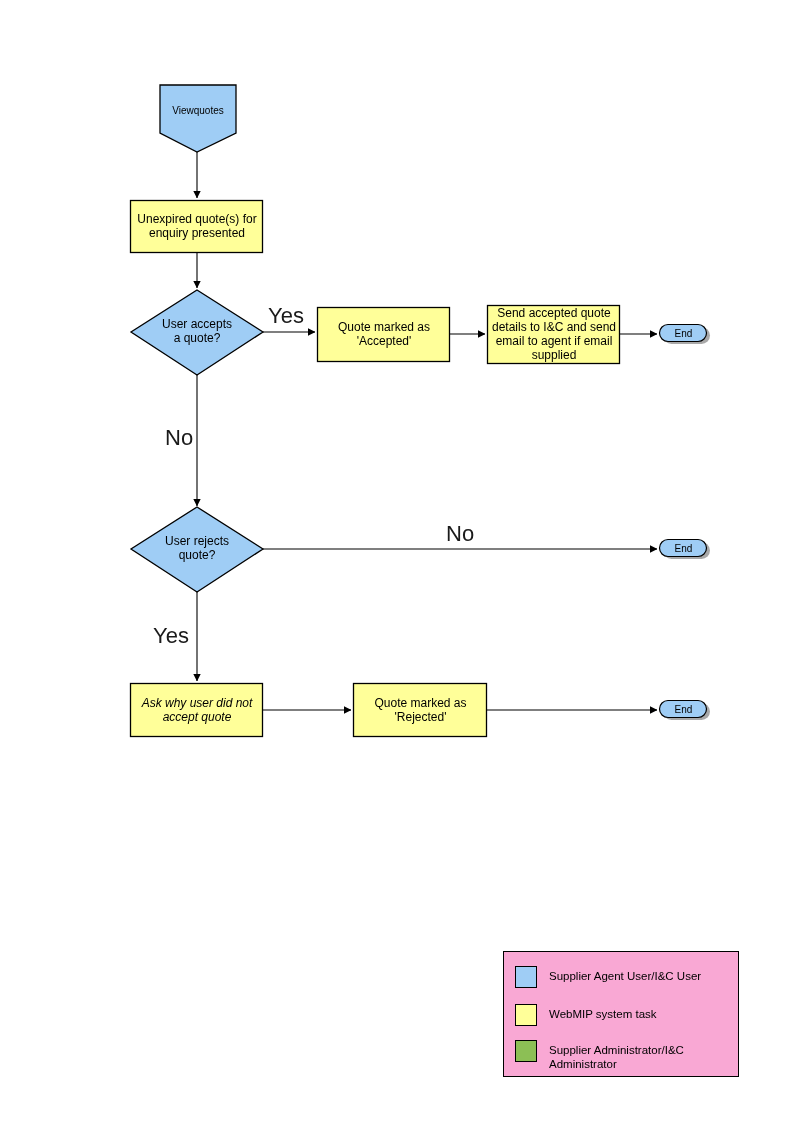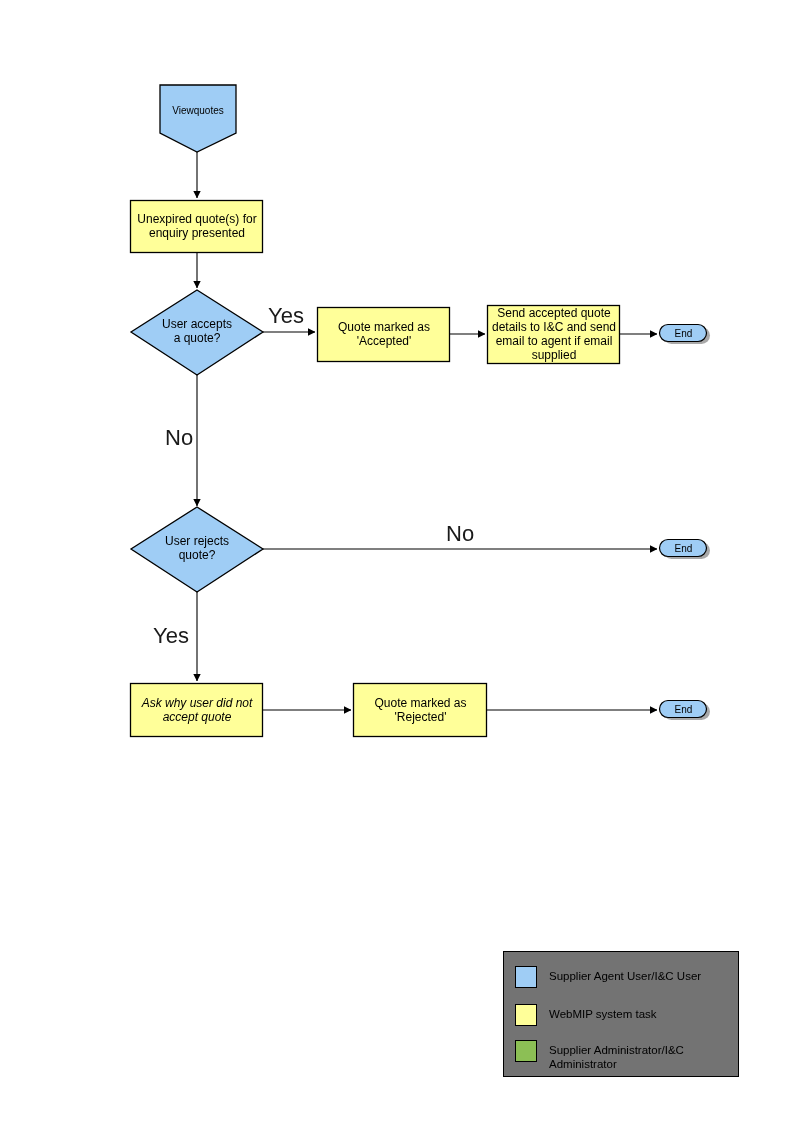--- a/index.html
+++ b/index.html
@@ -43,21 +43,21 @@
     text-align: center;
   }
   
   #legend {
     position: absolute;
     left: 503px;
     top: 951px;
     width: 236px;
     height: 126px;
     border: 1px solid #000000;
-    background: #737373;
+    background: #f9a8d4;
     box-sizing: border-box;
   }
   .legend-row {
     position: absolute;
     left: 11px;
     display: flex;
     align-items: flex-start;
   }
   .legend-swatch {
     width: 22px;

